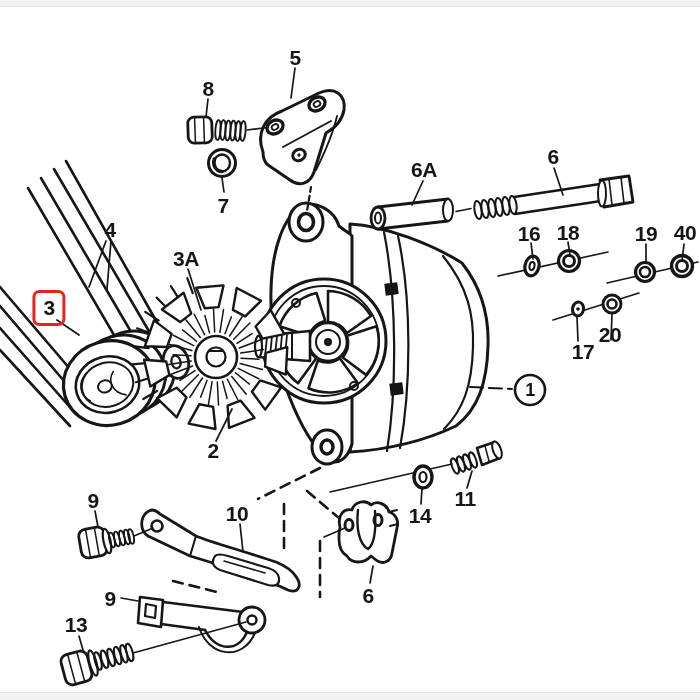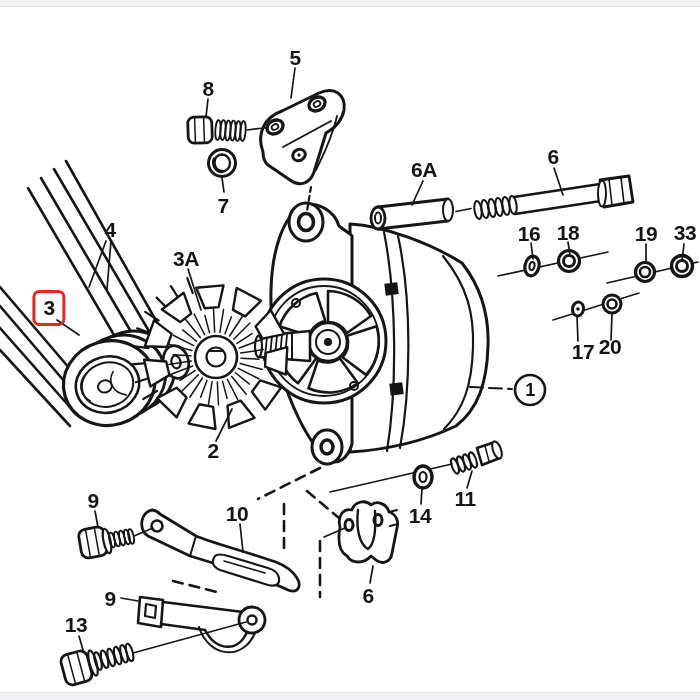--- a/index.html
+++ b/index.html
@@ -363,19 +363,19 @@
 <div class="lbl" style="left:237px;top:513px">10</div>
 <div class="lbl" style="left:465px;top:498px">11</div>
 <div class="lbl" style="left:368px;top:595px">6</div>
 <div class="lbl" style="left:76px;top:624px">13</div>
 <div class="lbl" style="left:420px;top:515px">14</div>
 <div class="lbl" style="left:93px;top:500px">9</div>
 <div class="lbl" style="left:529px;top:233px">16</div>
 <div class="lbl" style="left:583px;top:351px">17</div>
 <div class="lbl" style="left:646px;top:233px">19</div>
 <div class="lbl" style="left:568px;top:232px">18</div>
-<div class="lbl" style="left:610px;top:346px">20</div>
-<div class="lbl" style="left:685px;top:232px">33</div>
+<div class="lbl" style="left:610px;top:334px">20</div>
+<div class="lbl" style="left:685px;top:232px">40</div>
 
 <div class="chrome-top"></div>
 <div class="chrome-bottom"></div>
 
 </div>
 
 </body></html>

